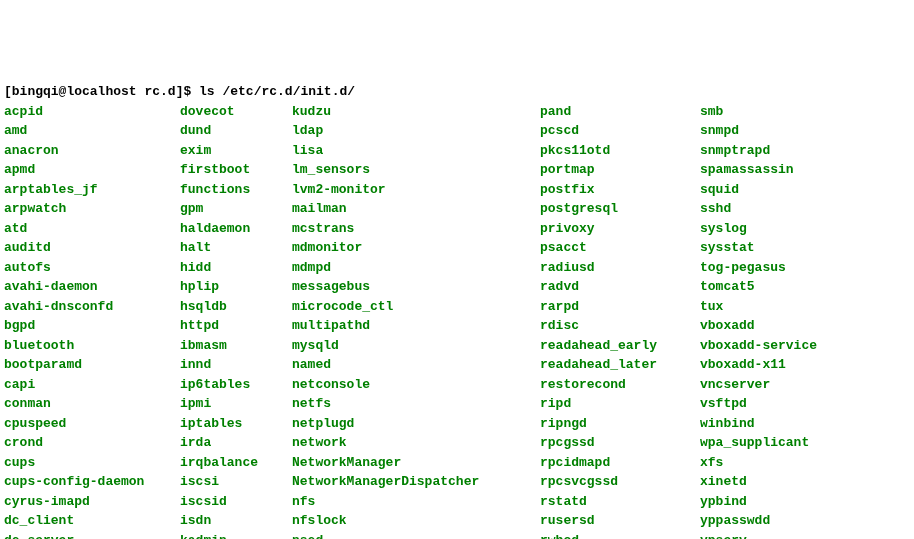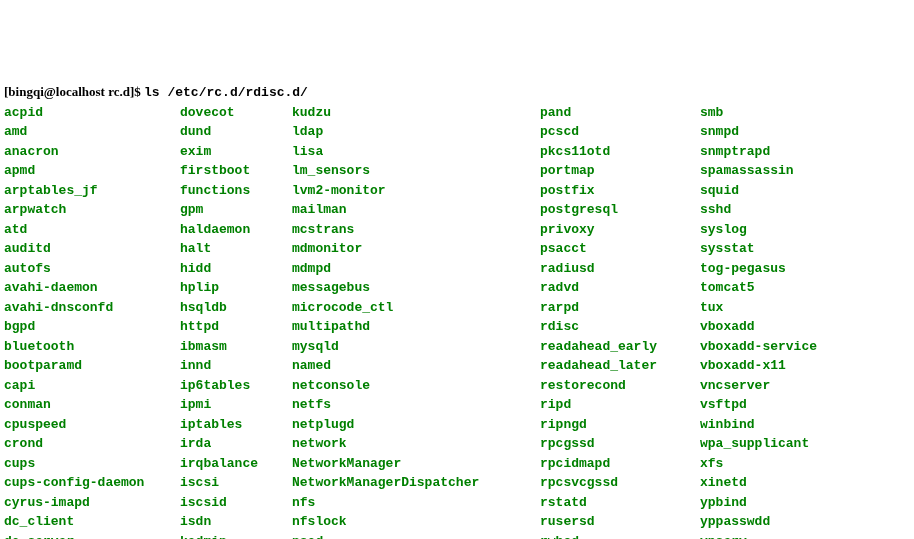--- a/index.html
+++ b/index.html
@@ -13,21 +13,20 @@
       background: #ffffff;
       color: #000000;
       padding: 4px;
       width: 914px;
       line-height: 1.5;
       white-space: pre;
     }
     .prompt {
       color: #000000;
       font-weight: bold;
-      font-family: Liberation Serif, serif;
     }
     .command {
       color: #000000;
       font-weight: bold;
     }
     .listing {
       color: #008000;
       font-weight: bold;
     }
     .col {
@@ -41,17 +40,17 @@
     .c5 { width: 160px; }
     .entry {
       display: block;
     }
   </style>
 </head>
 <body>
 
 
 
-<span class="prompt">[bingqi@localhost rc.d]$ </span><span class="command">ls /etc/rc.d/rdisc.d/</span>
+<span class="prompt">[bingqi@localhost rc.d]$ </span><span class="command">ls /etc/rc.d/init.d/</span>
 <div><div class="col c1 listing"><span class="entry">acpid</span><span class="entry">amd</span><span class="entry">anacron</span><span class="entry">apmd</span><span class="entry">arptables_jf</span><span class="entry">arpwatch</span><span class="entry">atd</span><span class="entry">auditd</span><span class="entry">autofs</span><span class="entry">avahi-daemon</span><span class="entry">avahi-dnsconfd</span><span class="entry">bgpd</span><span class="entry">bluetooth</span><span class="entry">bootparamd</span><span class="entry">capi</span><span class="entry">conman</span><span class="entry">cpuspeed</span><span class="entry">crond</span><span class="entry">cups</span><span class="entry">cups-config-daemon</span><span class="entry">cyrus-imapd</span><span class="entry">dc_client</span><span class="entry">dc_server</span></div><div class="col c2 listing"><span class="entry">dovecot</span><span class="entry">dund</span><span class="entry">exim</span><span class="entry">firstboot</span><span class="entry">functions</span><span class="entry">gpm</span><span class="entry">haldaemon</span><span class="entry">halt</span><span class="entry">hidd</span><span class="entry">hplip</span><span class="entry">hsqldb</span><span class="entry">httpd</span><span class="entry">ibmasm</span><span class="entry">innd</span><span class="entry">ip6tables</span><span class="entry">ipmi</span><span class="entry">iptables</span><span class="entry">irda</span><span class="entry">irqbalance</span><span class="entry">iscsi</span><span class="entry">iscsid</span><span class="entry">isdn</span><span class="entry">kadmin</span></div><div class="col c3 listing"><span class="entry">kudzu</span><span class="entry">ldap</span><span class="entry">lisa</span><span class="entry">lm_sensors</span><span class="entry">lvm2-monitor</span><span class="entry">mailman</span><span class="entry">mcstrans</span><span class="entry">mdmonitor</span><span class="entry">mdmpd</span><span class="entry">messagebus</span><span class="entry">microcode_ctl</span><span class="entry">multipathd</span><span class="entry">mysqld</span><span class="entry">named</span><span class="entry">netconsole</span><span class="entry">netfs</span><span class="entry">netplugd</span><span class="entry">network</span><span class="entry">NetworkManager</span><span class="entry">NetworkManagerDispatcher</span><span class="entry">nfs</span><span class="entry">nfslock</span><span class="entry">nscd</span></div><div class="col c4 listing"><span class="entry">pand</span><span class="entry">pcscd</span><span class="entry">pkcs11otd</span><span class="entry">portmap</span><span class="entry">postfix</span><span class="entry">postgresql</span><span class="entry">privoxy</span><span class="entry">psacct</span><span class="entry">radiusd</span><span class="entry">radvd</span><span class="entry">rarpd</span><span class="entry">rdisc</span><span class="entry">readahead_early</span><span class="entry">readahead_later</span><span class="entry">restorecond</span><span class="entry">ripd</span><span class="entry">ripngd</span><span class="entry">rpcgssd</span><span class="entry">rpcidmapd</span><span class="entry">rpcsvcgssd</span><span class="entry">rstatd</span><span class="entry">rusersd</span><span class="entry">rwhod</span></div><div class="col c5 listing"><span class="entry">smb</span><span class="entry">snmpd</span><span class="entry">snmptrapd</span><span class="entry">spamassassin</span><span class="entry">squid</span><span class="entry">sshd</span><span class="entry">syslog</span><span class="entry">sysstat</span><span class="entry">tog-pegasus</span><span class="entry">tomcat5</span><span class="entry">tux</span><span class="entry">vboxadd</span><span class="entry">vboxadd-service</span><span class="entry">vboxadd-x11</span><span class="entry">vncserver</span><span class="entry">vsftpd</span><span class="entry">winbind</span><span class="entry">wpa_supplicant</span><span class="entry">xfs</span><span class="entry">xinetd</span><span class="entry">ypbind</span><span class="entry">yppasswdd</span><span class="entry">ypserv</span></div></div>
 
 
 
 
 </body></html>

